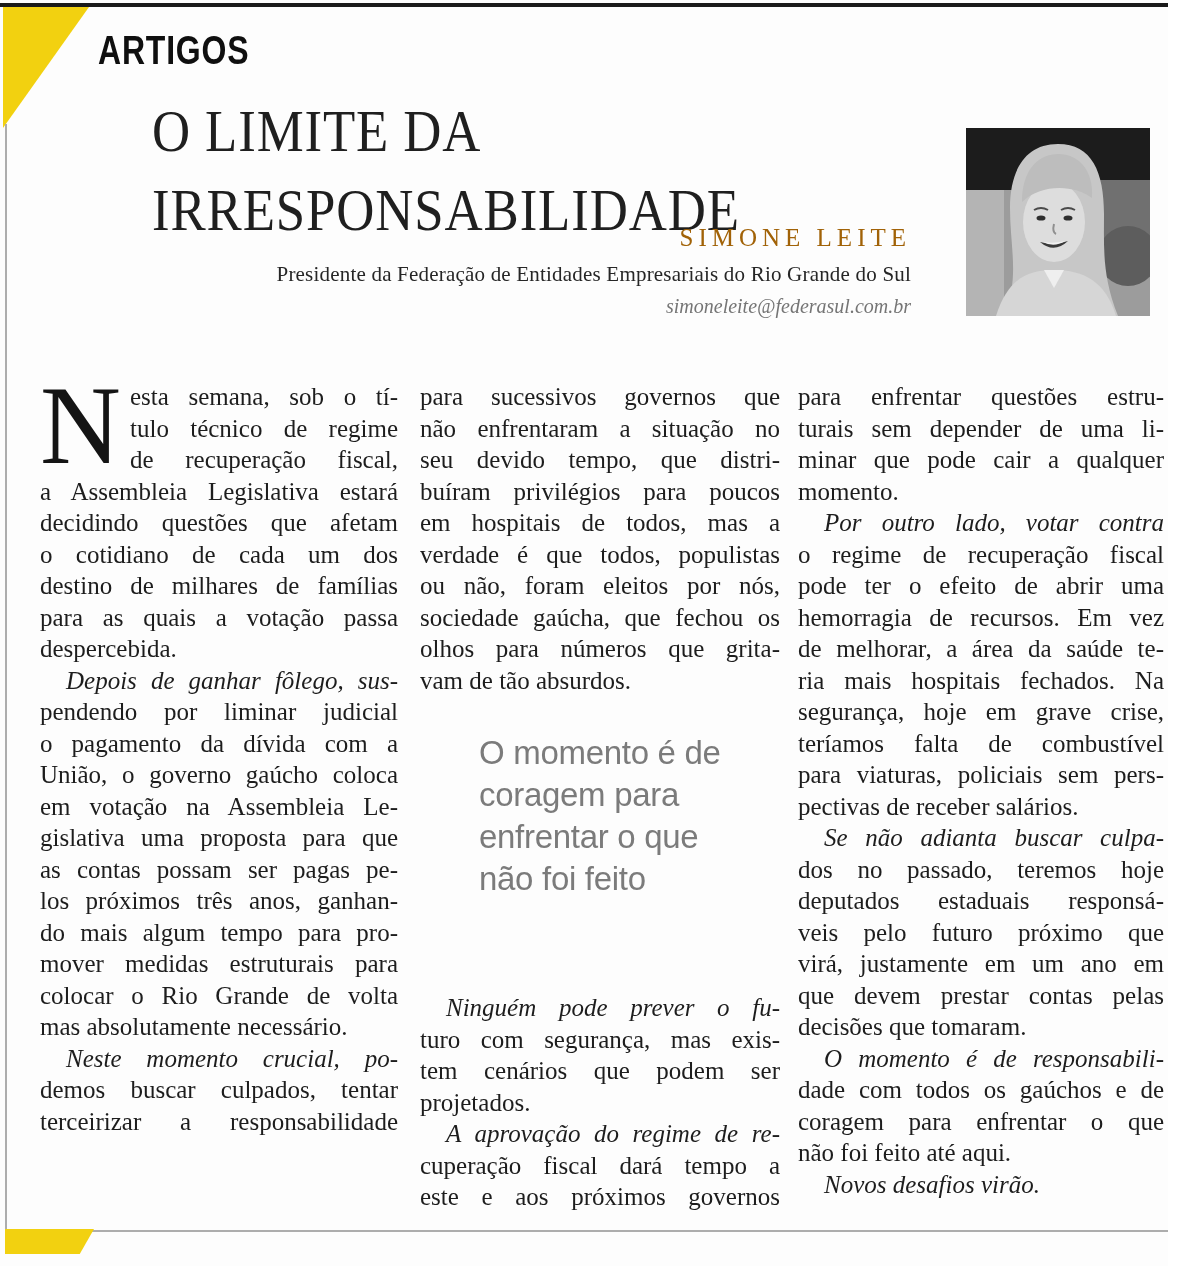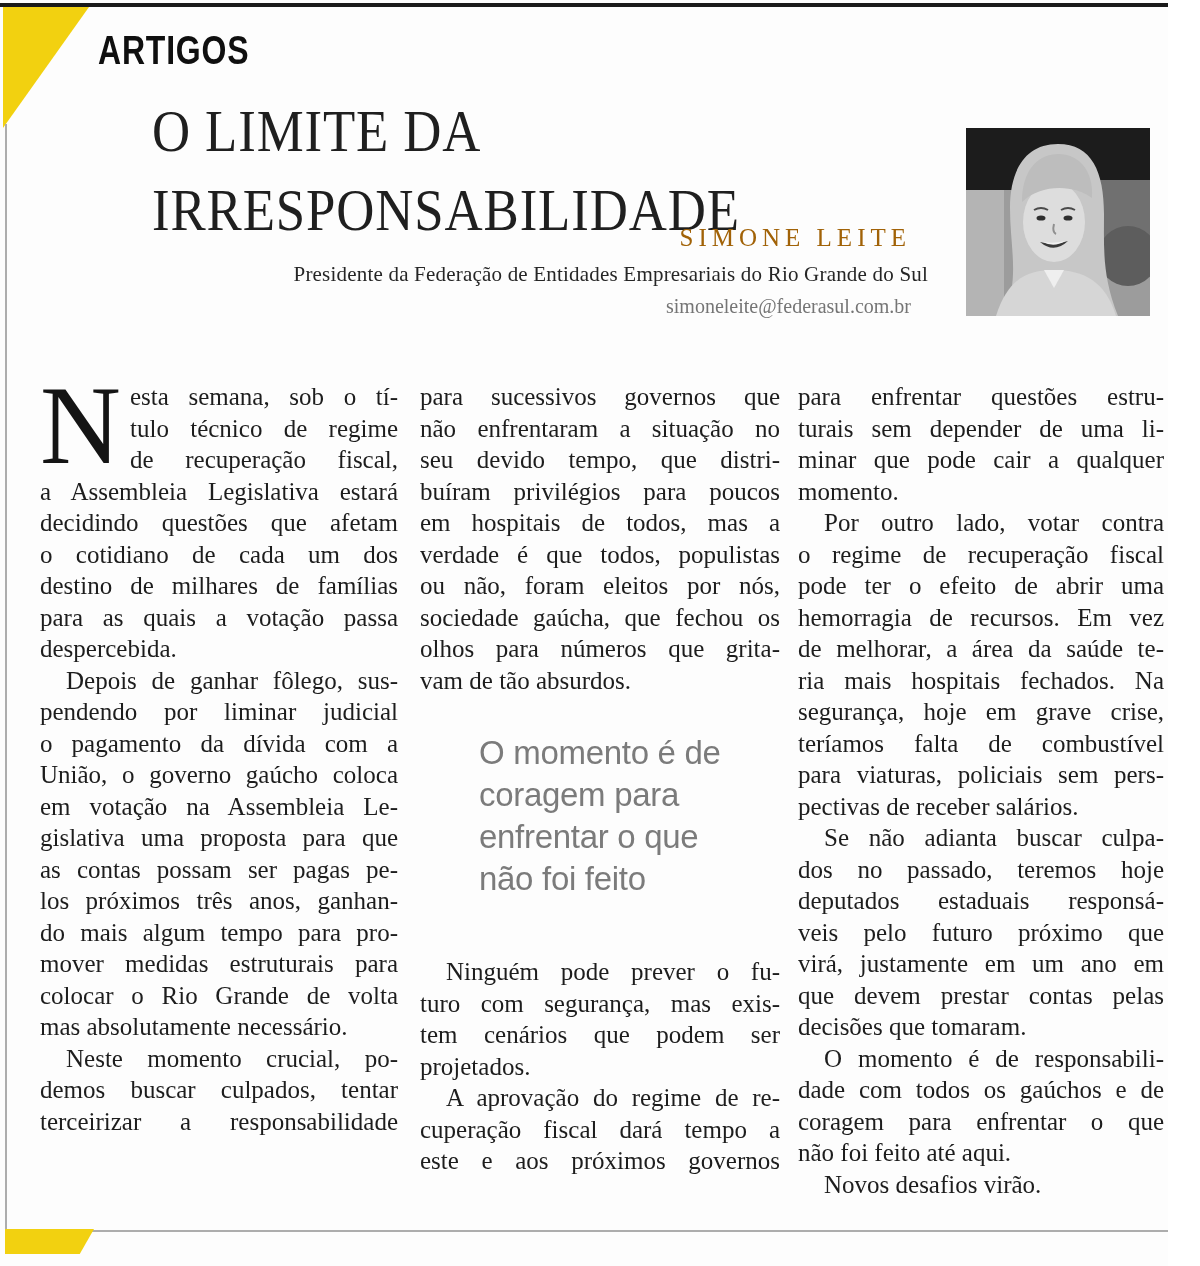--- a/index.html
+++ b/index.html
@@ -29,50 +29,50 @@
     position:absolute; left:152px; top:92px; margin:0;
     font-family:"Liberation Serif", serif; font-weight:normal;
     font-size:60px; line-height:79px; color:#1f1f1f; letter-spacing:1px;
     transform:scaleX(0.88); transform-origin:left top; white-space:nowrap;
   }
   .byline{
     position:absolute; right:257px; top:224px;
     font-size:25px; letter-spacing:5px; color:#a16207;
   }
   .role{
-    position:absolute; right:240px; top:262px;
+    position:absolute; right:257px; top:262px;
     font-size:21px; letter-spacing:0.2px; color:#262626;
   }
   .email{
     position:absolute; right:257px; top:295px;
-    font-size:20px; color:#757575;
+    font-size:20px; color:#757575;font-style:italic;
   }
   .photo{
     position:absolute; left:966px; top:128px; width:184px; height:188px;
     background:#9c9c9c; overflow:hidden;
   }
   .photo svg{display:block; filter:grayscale(1);}
   .columns{
     position:absolute; left:40px; top:381px; width:1126px; display:flex;
   }
   .col{flex:0 0 358px; width:358px;}
   .col.c2{flex-basis:360px; width:360px; margin-left:22px;}
   .col.c3{flex-basis:366px; width:366px; margin-left:18px;}
   .para{color:#1d1d1d;}
   .line{
     font-size:25px; line-height:31.5px; height:31.5px; overflow:hidden;
     text-align:justify; text-align-last:justify; color:#1d1d1d;
   }
   .line.last{text-align-last:left;}
-  .line.indent{text-indent:26px;}
+  .line.indent{text-indent:26px;font-style:italic;}
   .dropcap{
     float:left; width:84px; height:94px; margin-right:6px;
     font-size:112px; line-height:88px; color:#141414;
   }
-  .pullquote{margin:36px 0 56px 0; display:flex; align-items:flex-end;padding-left:12px;}
+  .pullquote{margin:36px 0 92px 0; display:flex; align-items:flex-end;padding-left:12px;}
   .pq-bar{flex:0 0 13px; background:#f2d110; margin-right:34px;}
   .pq-text div{
     font-family:"Liberation Sans", sans-serif; font-size:33px; line-height:42px;
     color:#7b7b7b; letter-spacing:-0.3px; text-align:left;
   }
 </style>
 </head>
 <body>
 
 <div class="page">

